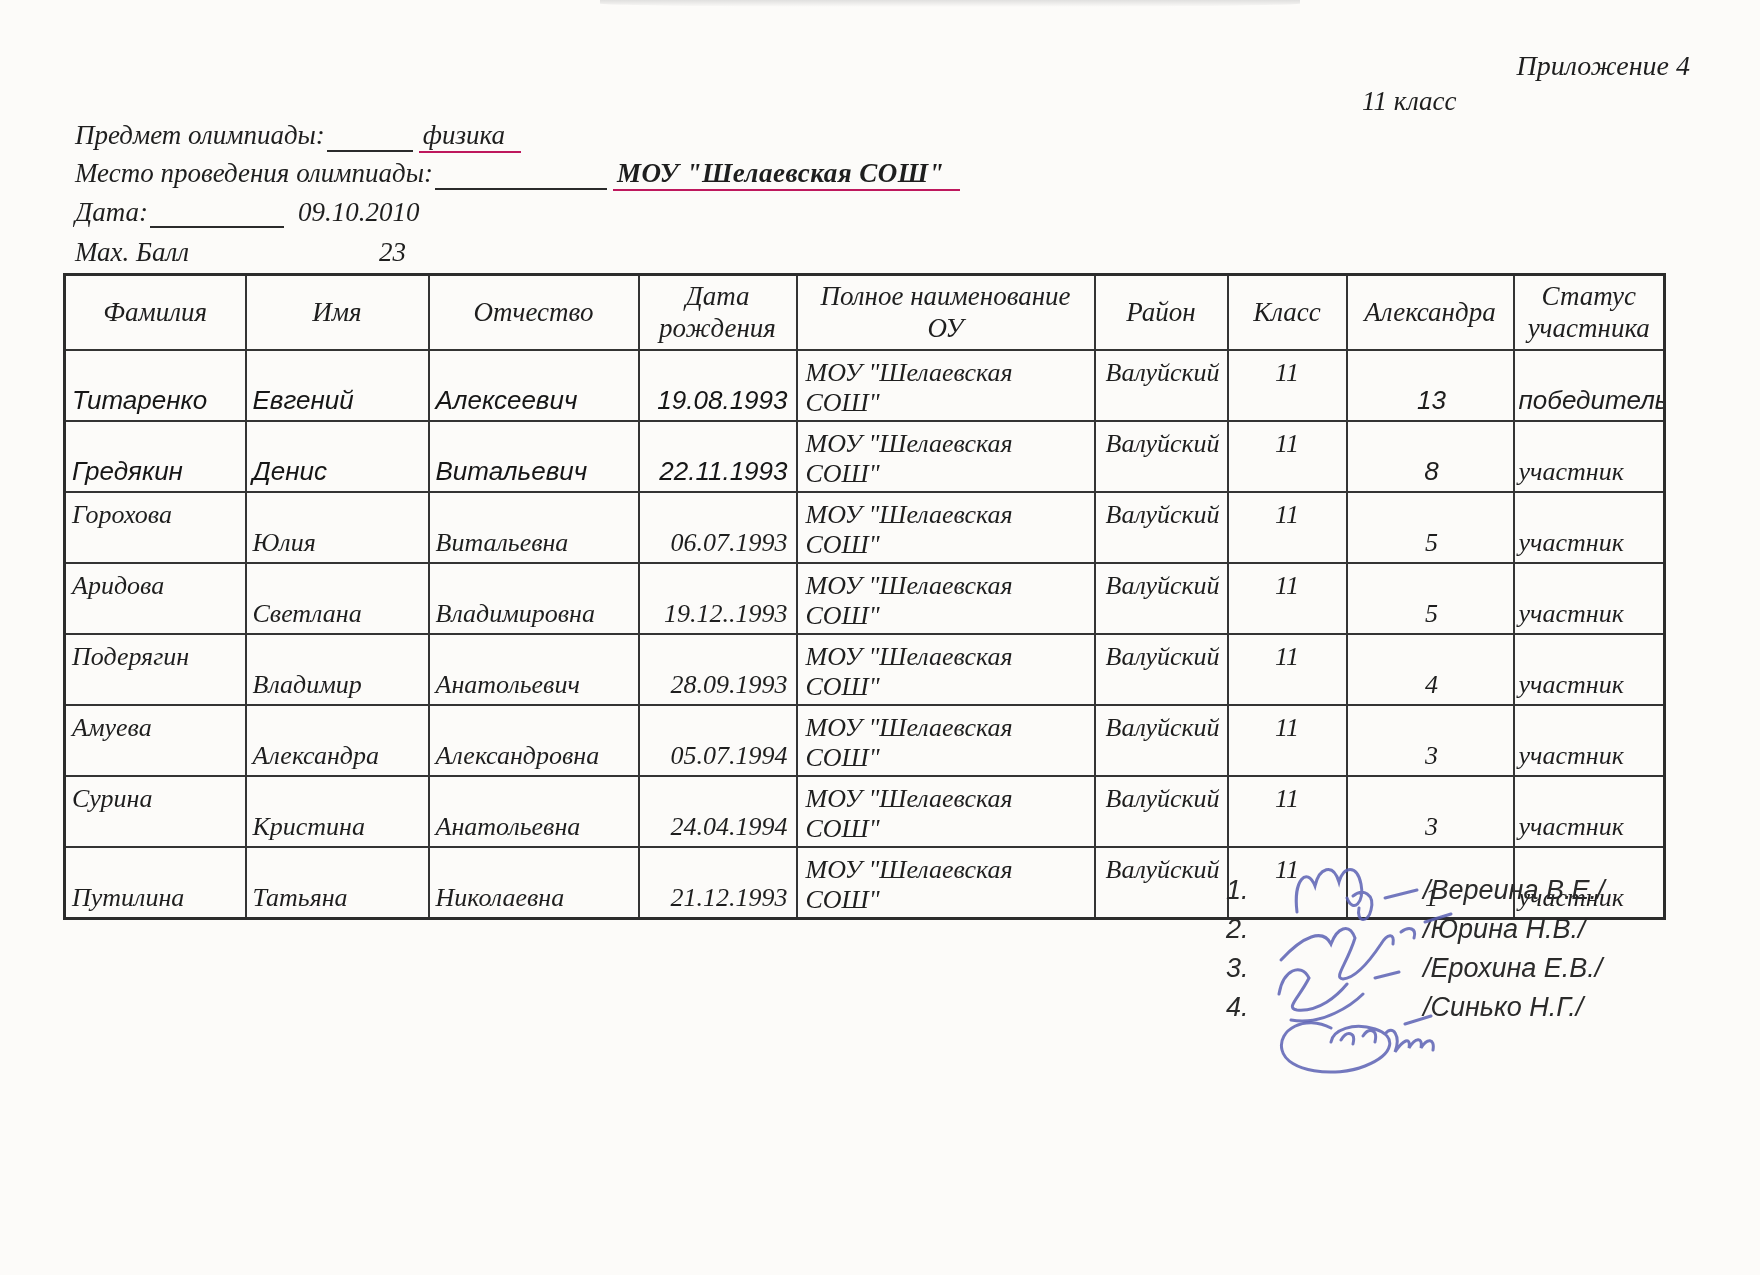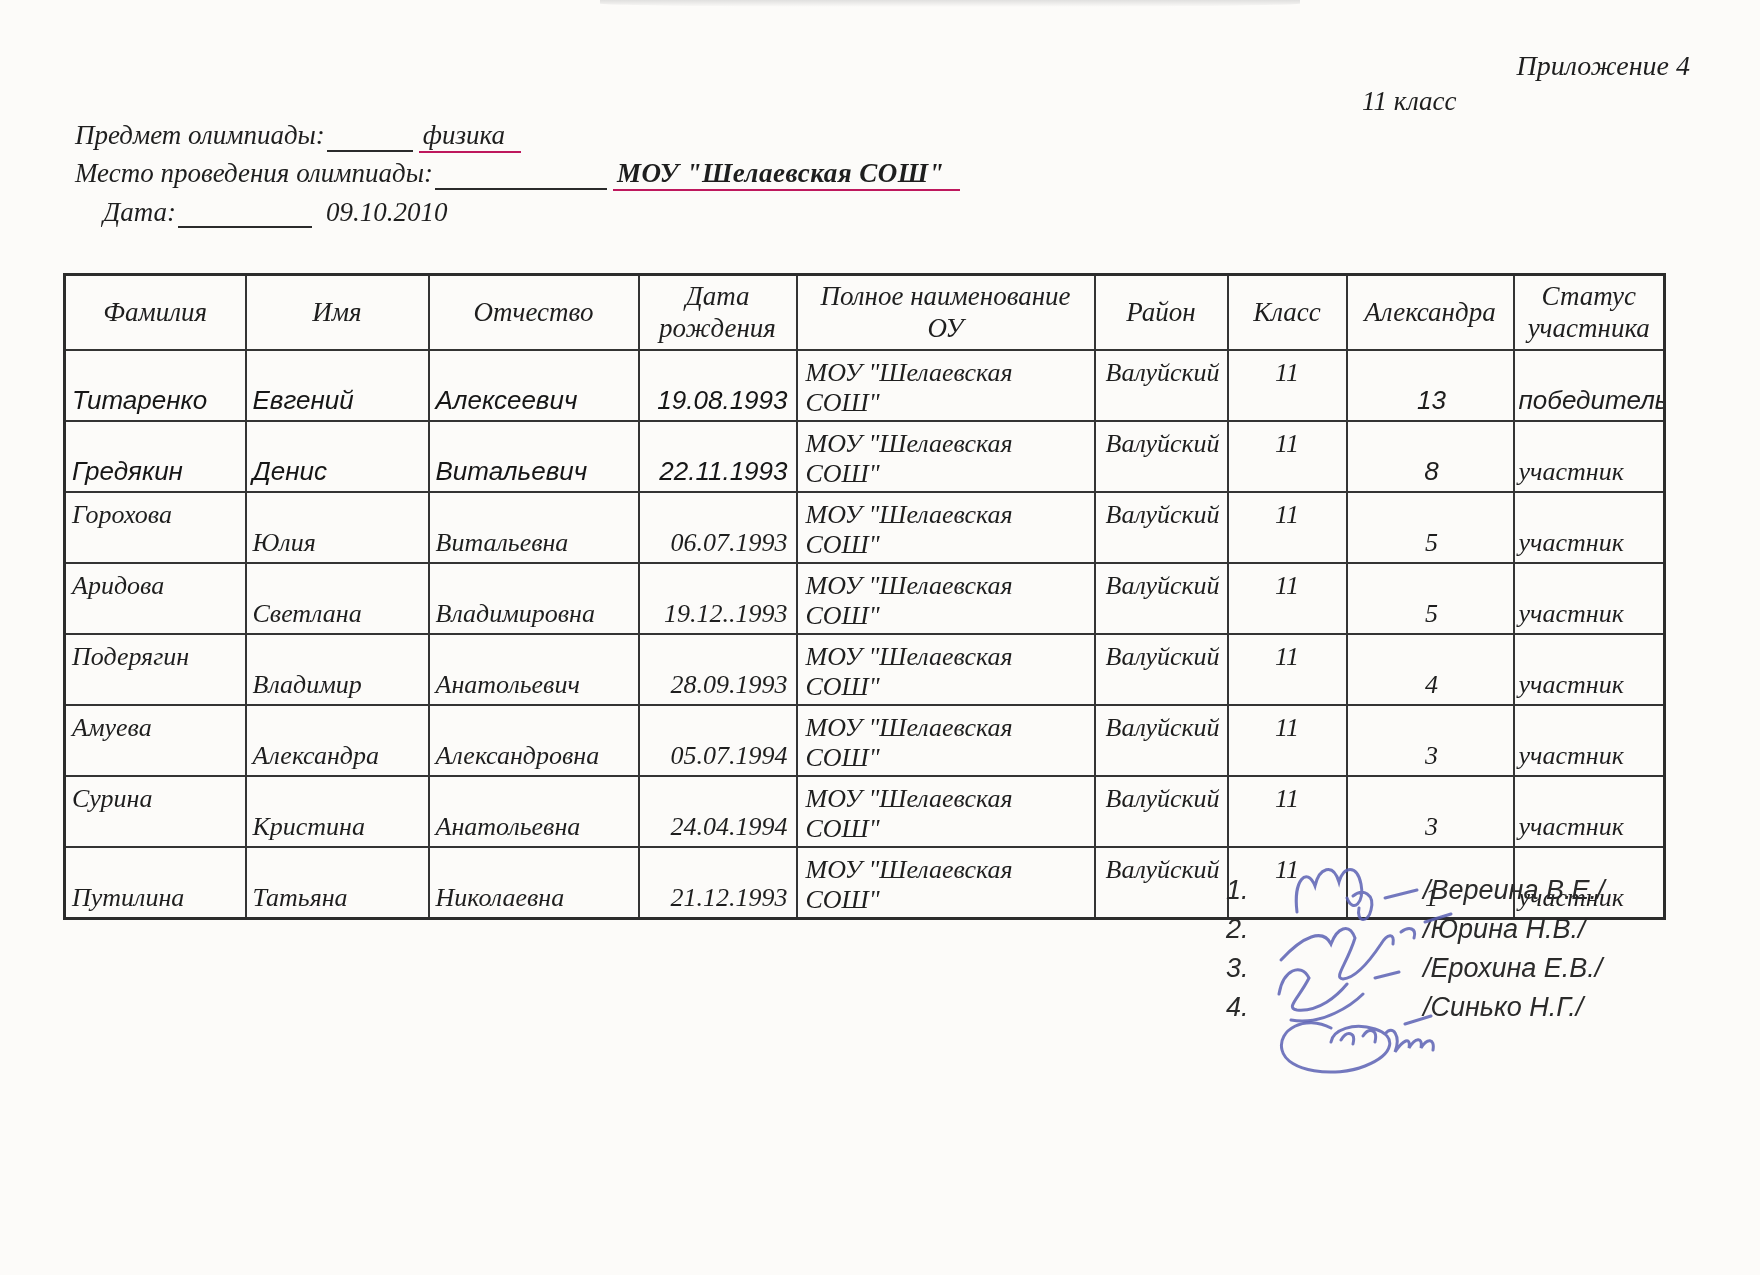--- a/index.html
+++ b/index.html
@@ -15,21 +15,21 @@
     background:linear-gradient(to bottom,#c9c9c9,rgba(201,201,201,0));
     opacity:.55;border-radius:0 0 50% 50%;
   }
   
   .appendix{top:50px;left:1480px;width:210px;font-size:28px;text-align:right;}
   .title-line{top:84px;left:240px;font-size:28px;white-space:nowrap;}
   .grade-label{top:86px;left:1362px;font-size:27px;white-space:nowrap;}
   .meta{left:75px;font-size:27px;white-space:nowrap;}
   .m-subject{top:120px;}
   .m-venue{top:158px;}
-  .m-date{top:197px;margin-left:28px;}
+  .m-date{top:197px;}
   .m-max{top:237px;}
   .blank{
     display:inline-block;height:24px;vertical-align:bottom;
     border-bottom:2px solid #2b2b2b;
   }
   .b-subject{width:86px;margin-left:2px;}
   .b-venue{width:172px;margin-left:2px;}
   .b-date{width:134px;margin-left:2px;}
   .u-val{border-bottom:2px solid #be185d;padding:0 16px 1px 4px;margin-left:6px;}
   .venue-val{font-weight:bold;letter-spacing:.5px;}
@@ -81,20 +81,23 @@
   </div>
 
   <div class="abs meta m-venue">
     <span>Место проведения олимпиады:</span><span class="blank b-venue"></span><span class="u-val venue-val">МОУ "Шелаевская СОШ"</span>
   </div>
 
   <div class="abs meta m-date">
     <span>Дата:</span><span class="blank b-date"></span><span class="date-val">09.10.2010</span>
   </div>
 
+  <div class="abs meta m-max">
+    <span>Мах. Балл</span><span class="max-val">23</span>
+  </div>
 
   <table class="grid">
     <colgroup>
       <col style="width:181px">
         <col style="width:183px">
         <col style="width:210px">
       <col style="width:158px">
         <col style="width:298px">
         <col style="width:133px">
       <col style="width:119px">

